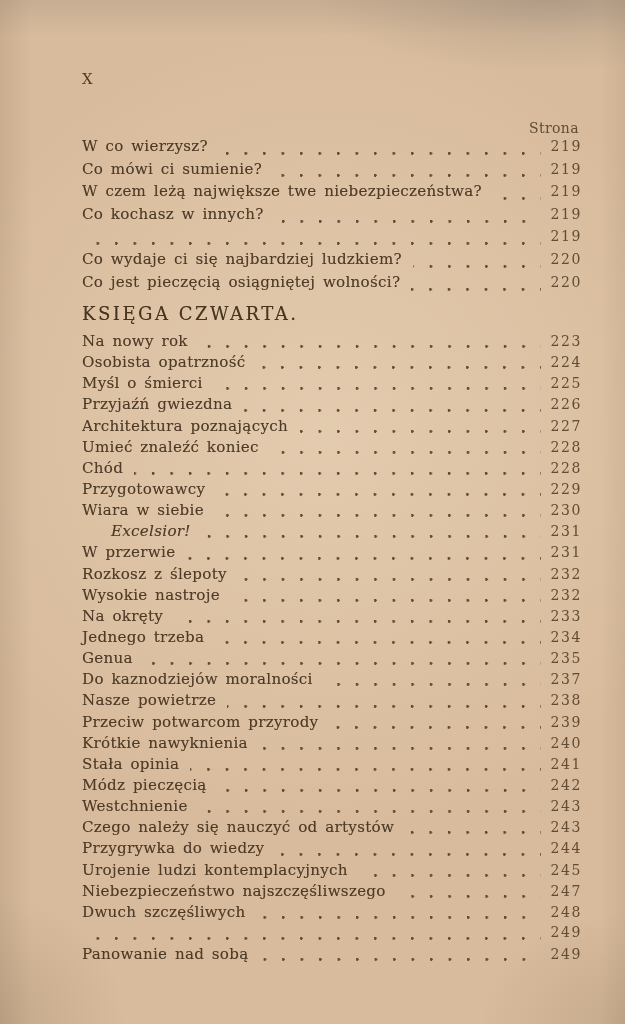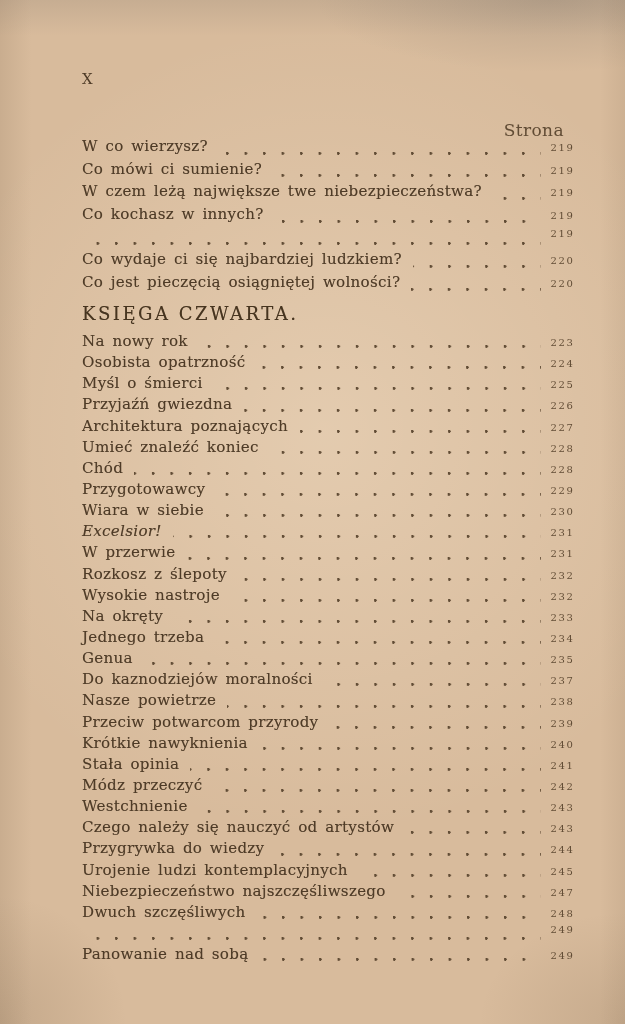--- a/index.html
+++ b/index.html
@@ -31,22 +31,22 @@
   .page-marker {
     position: absolute;
     left: 82px;
     top: 70px;
     font-size: 15px;
     letter-spacing: 0.5px;
   }
   .column-header {
     position: absolute;
     top: 120px;
-    right: 61px;
-    font-size: 17px;
+    right: 46px;
+    font-size: 14px;
     letter-spacing: 0.4px;
     color: var(--ink-faded);
   }
   .toc-list {
     position: absolute;
     left: 82px;
     right: 46px;
   }
   #toc-list-1 { top: 137px; }
   #toc-list-2 { top: 332px; }
@@ -67,35 +67,35 @@
     white-space: nowrap;
   }
   #toc-list-1 .toc-row { height: 22.7px; }
   #toc-list-2 .toc-row { height: 21.15px; }
   .toc-title {
     font-size: 15px;
     letter-spacing: 0.35px;
     word-spacing: 2.5px;
     text-shadow: 0.2px 0.2px 0 rgba(78,59,39,0.40);
   }
-  .toc-title.italic { font-style: italic; }
+  .toc-title.italic { font-style: italic; margin-left: 29px; }
   .toc-leader {
     flex: 1;
     align-self: flex-end;
     height: 3px;
     margin: 0 10px 5px 11px;
     background-image: radial-gradient(circle at 1.2px 1.4px, var(--ink-faded) 1.15px, rgba(0,0,0,0) 1.7px);
     background-size: 18.5px 3px;
     background-repeat: repeat-x;
     background-position: right bottom;
   }
   .toc-page {
     width: 30px;
     text-align: left;
-    font-size: 10px;
+    font-size: 14px;
     letter-spacing: 1.6px;
     margin-right: -1.6px;
     color: var(--ink-faded);
   }
 </style>
 </head>
 <body>
 
 <div class="sheet">
   <div class="page-marker">X</div>
@@ -268,21 +268,21 @@
     <span class="toc-page">240</span>
   </div>
 
   <div class="toc-row">
     <span class="toc-title">Stała opinia</span>
     <span class="toc-leader"></span>
     <span class="toc-page">241</span>
   </div>
 
   <div class="toc-row">
-    <span class="toc-title">Módz przeczyć</span>
+    <span class="toc-title">Módz pieczęcią</span>
     <span class="toc-leader"></span>
     <span class="toc-page">242</span>
   </div>
 
   <div class="toc-row">
     <span class="toc-title">Westchnienie</span>
     <span class="toc-leader"></span>
     <span class="toc-page">243</span>
   </div>
 

